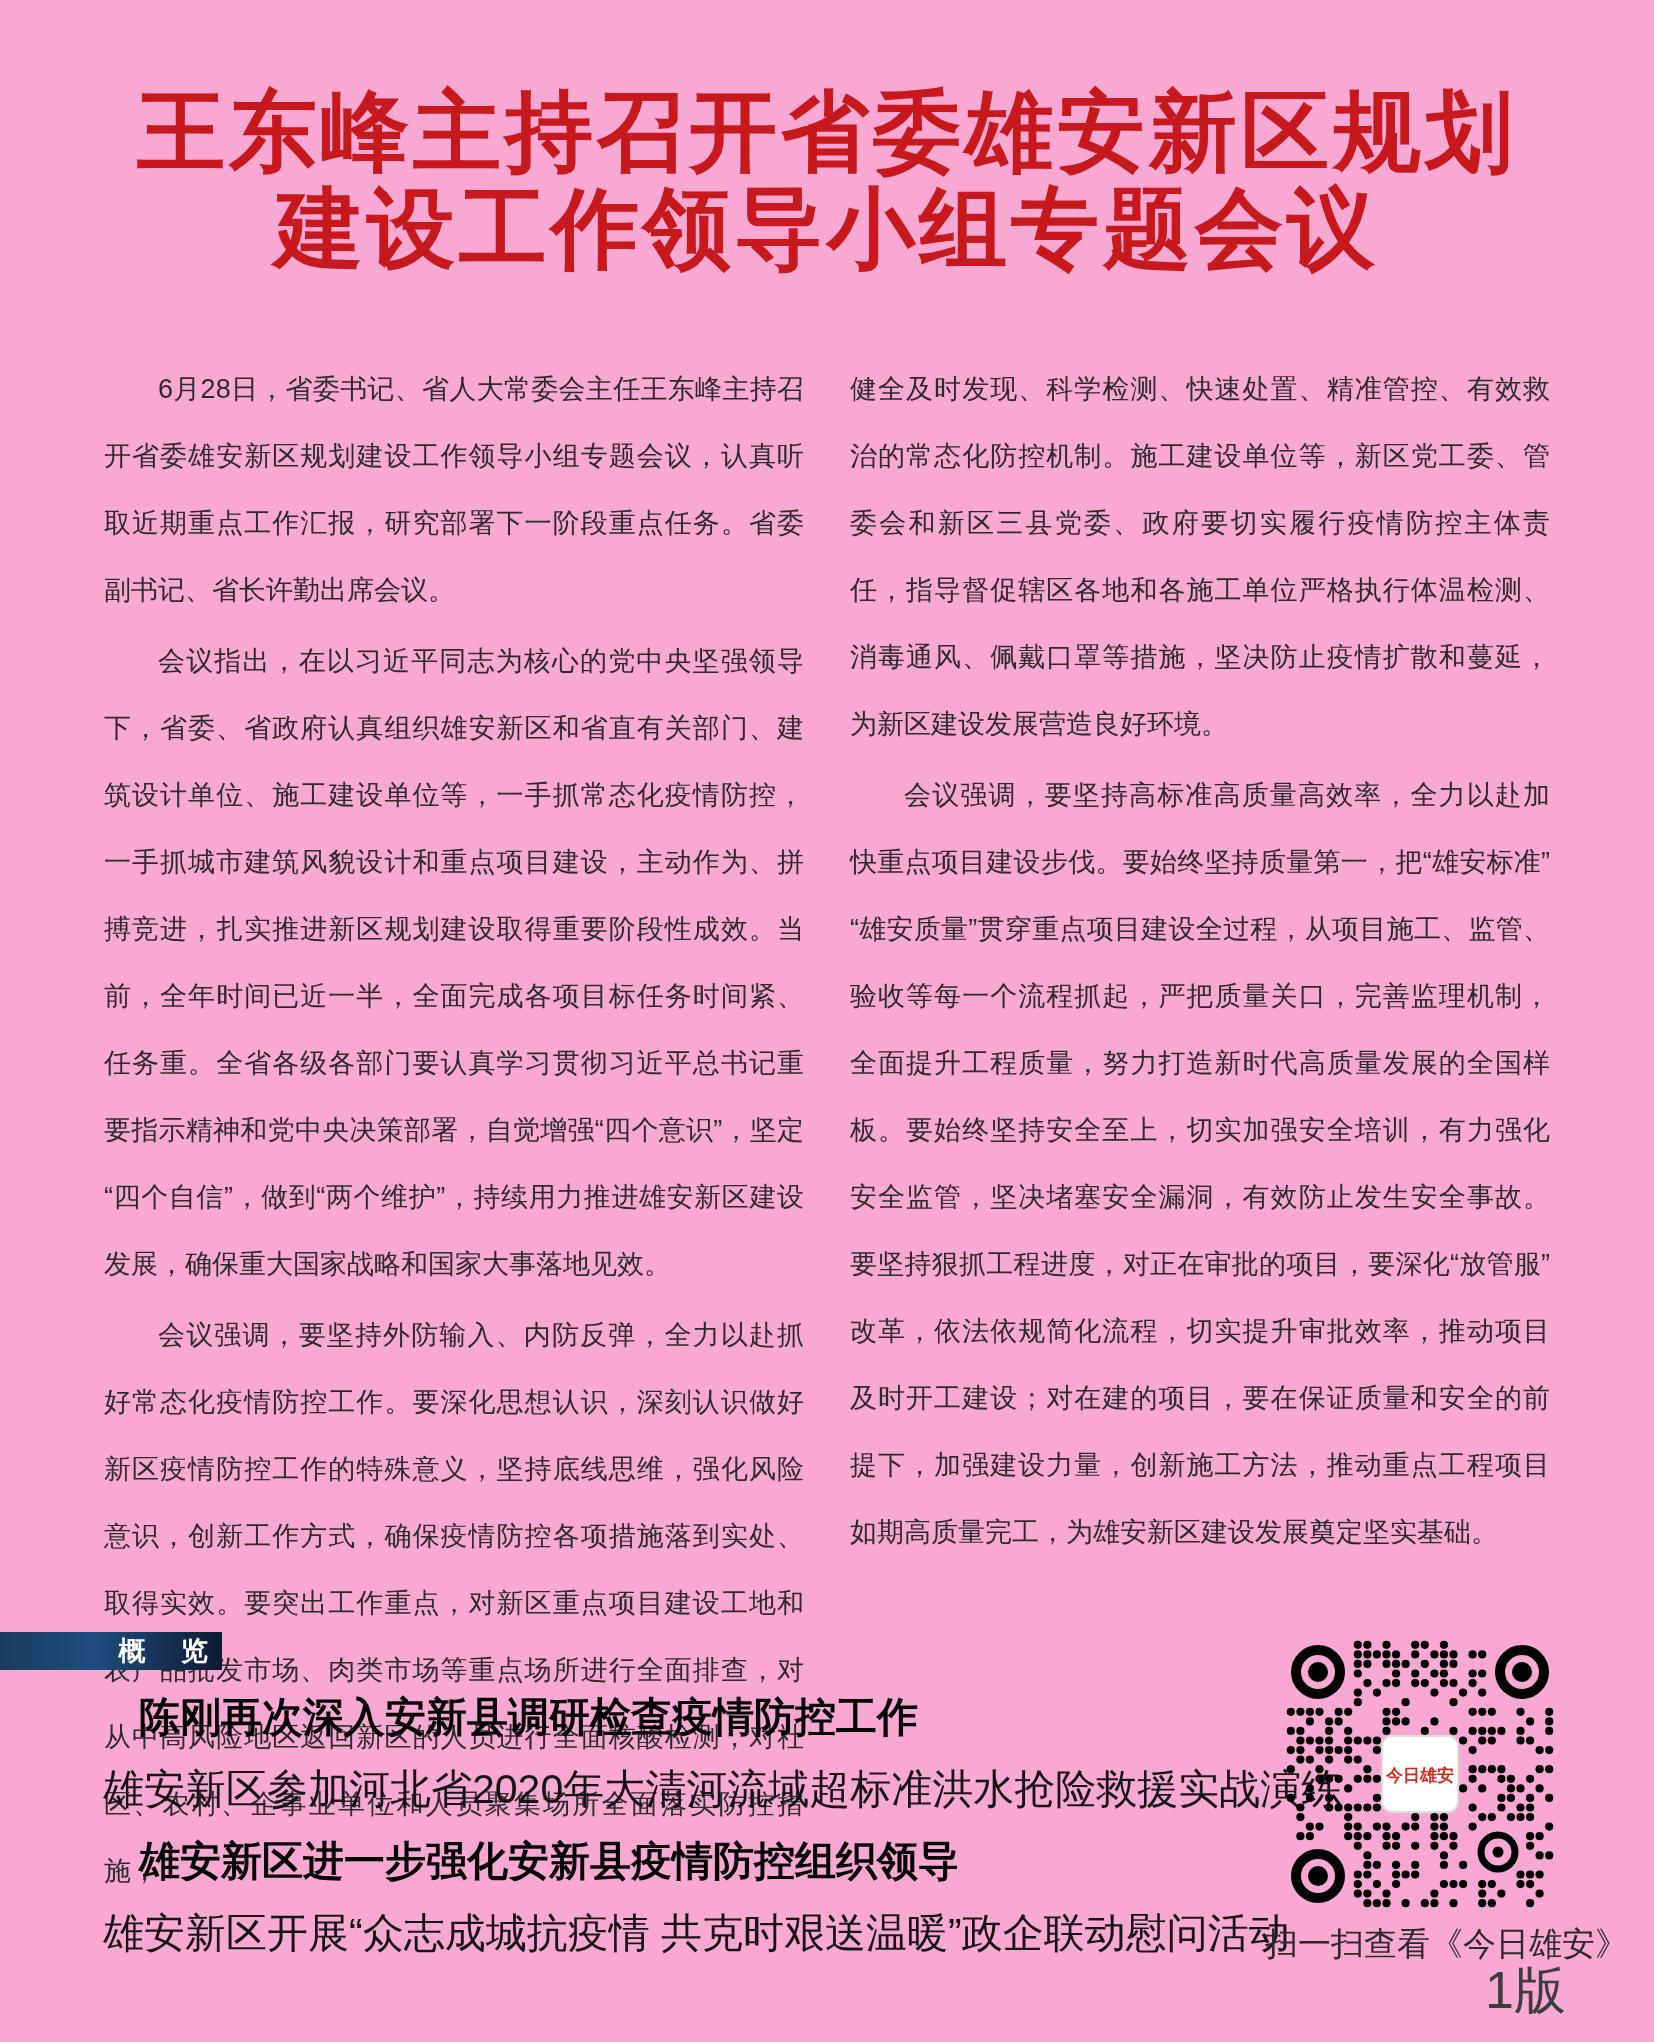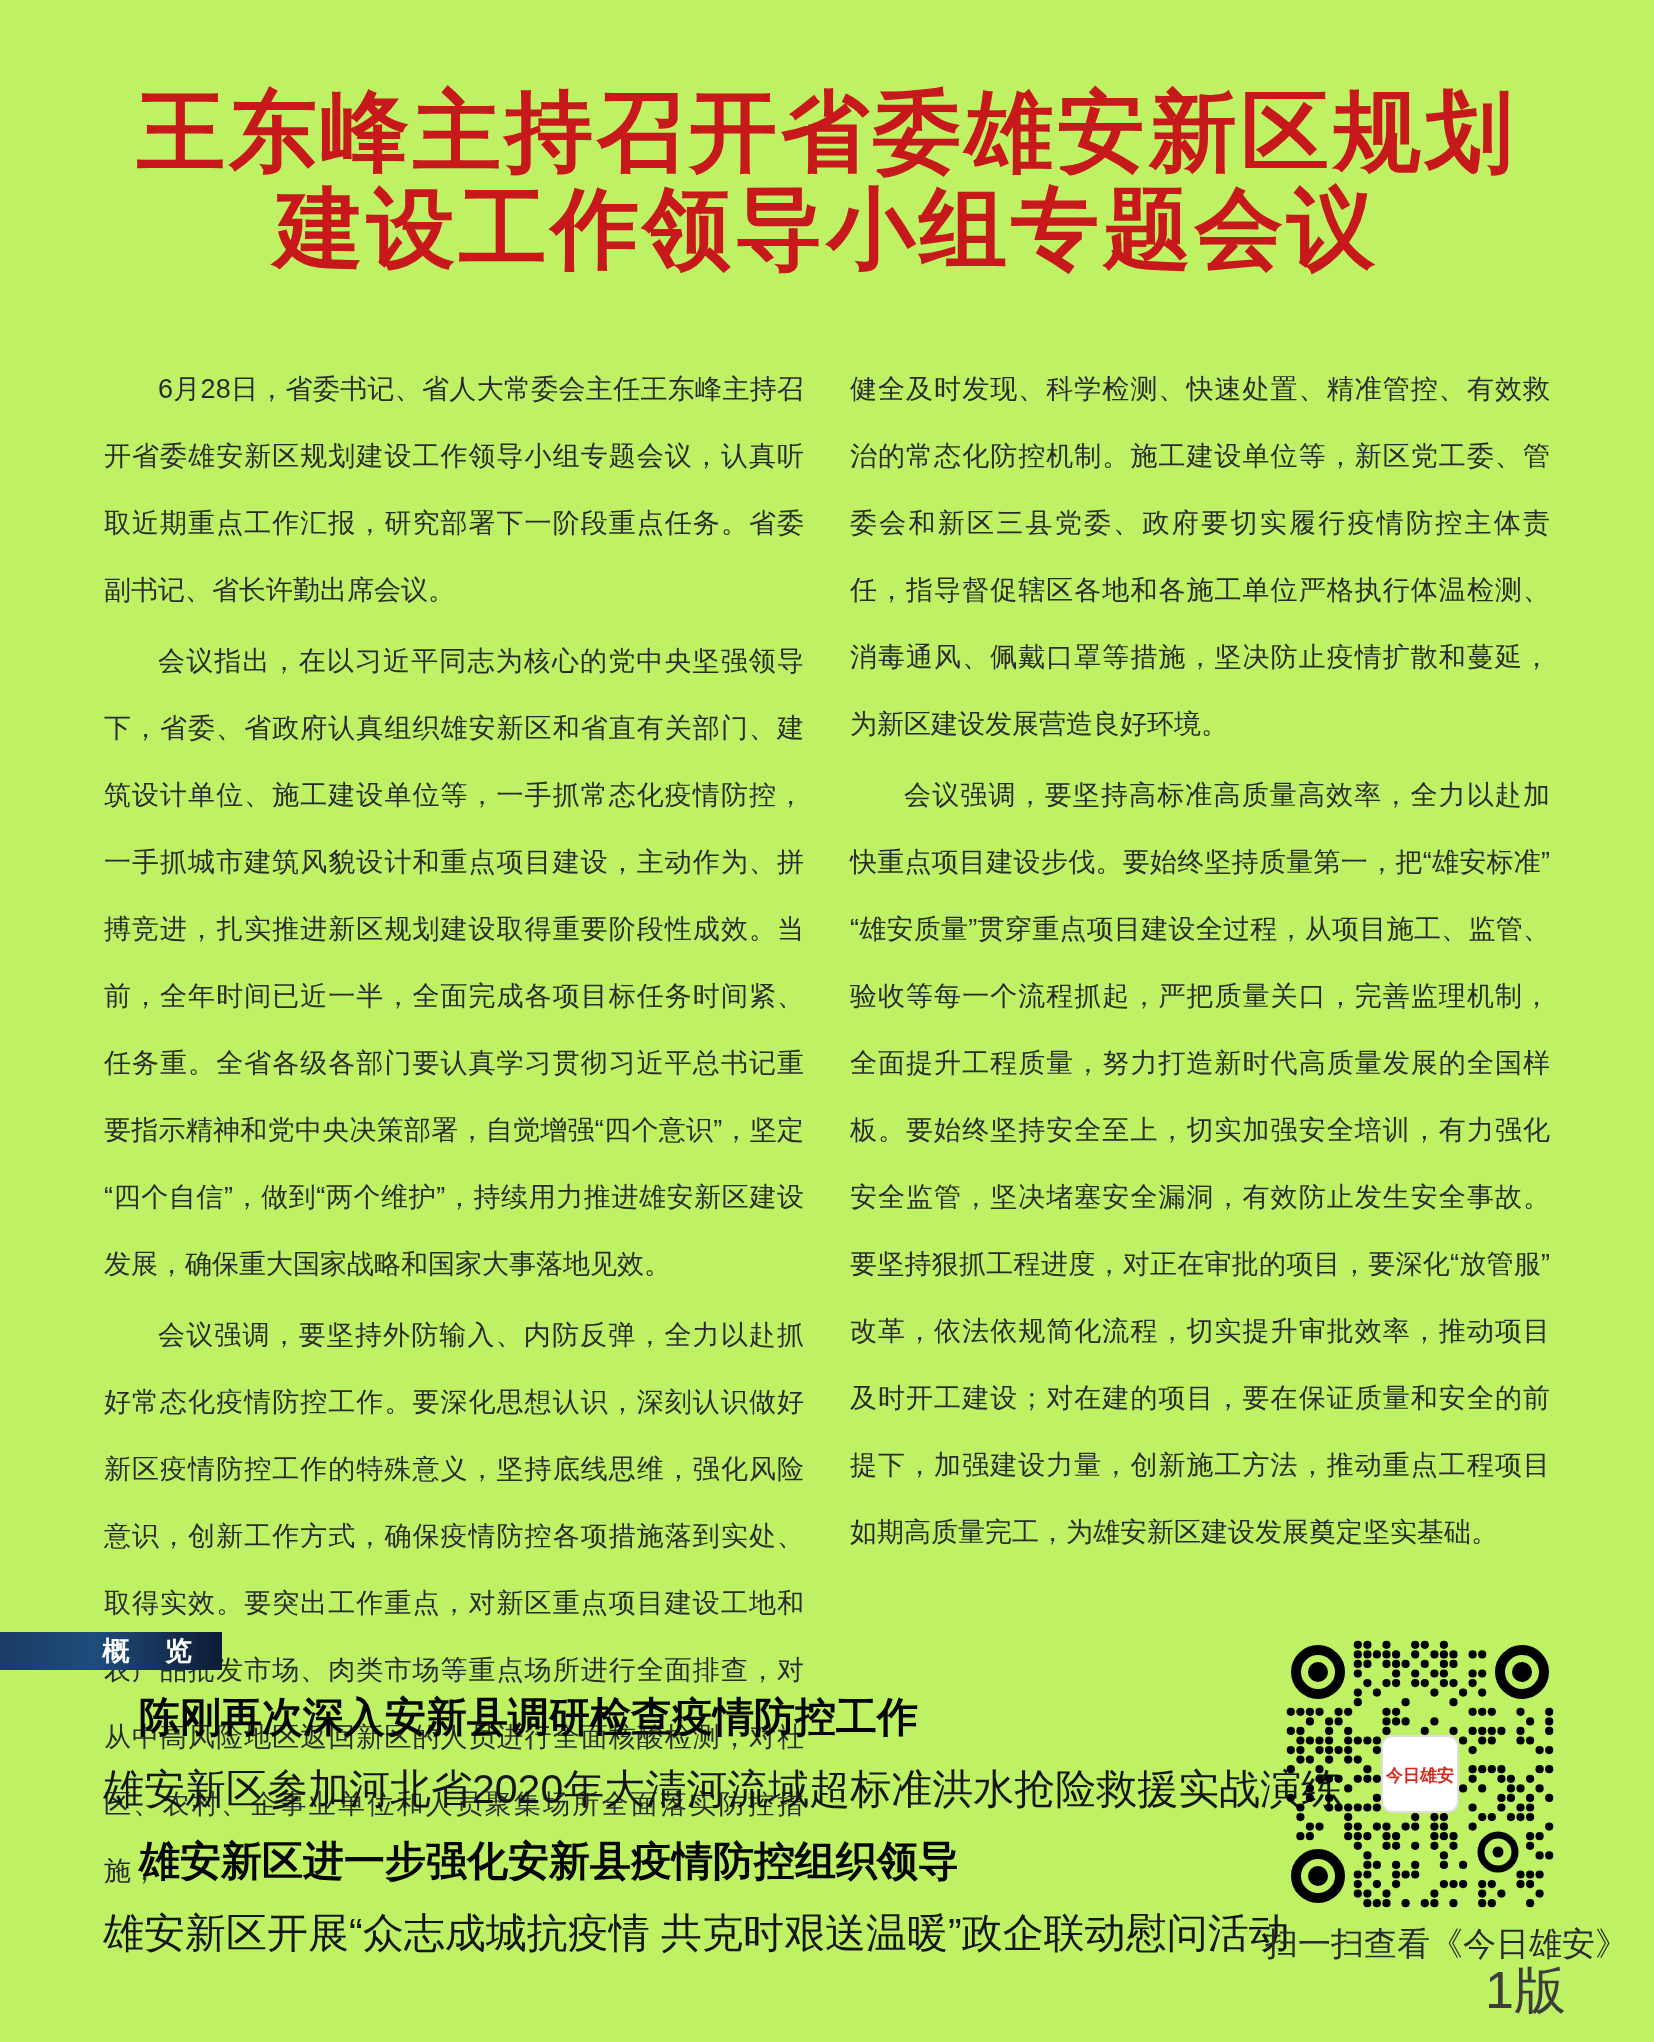--- a/index.html
+++ b/index.html
@@ -1,19 +1,19 @@
 <!DOCTYPE html>
 <html lang="zh"><head>
 <meta charset="utf-8">
 <style>
   html,body{margin:0;padding:0;background:#e8e8e8;}
   .page{
     position:relative;
     width:1654px;height:2042px;
-    background:#bef264;
+    background:#f9a8d4;
     overflow:hidden;
     font-family:"Liberation Sans", sans-serif;
   }
   
   .headline{
     position:absolute;top:84px;left:0;width:100%;
     text-align:center;
     color:#c7181c;
     font-family:"Liberation Serif", serif;
     font-weight:bold;
@@ -36,21 +36,21 @@
     text-align:justify;
     text-justify:inter-ideograph;
   }
   .col p.indent{text-indent:2em;}
   
   .overview-bar{
     position:absolute;left:0;top:1632px;
     width:222px;height:38px;
     background:linear-gradient(90deg,#1a3c64 0%,#1e4d7c 42%,#0d1b34 100%);
     display:flex;align-items:center;justify-content:flex-end;
-    padding-right:16px;box-sizing:border-box;
+    box-sizing:border-box;
   }
   .overview-label{
     color:#ffffff;font-weight:bold;font-size:27px;
     letter-spacing:14px;line-height:1;white-space:nowrap;
   }
   .overview-list{
     position:absolute;left:103px;top:1694px;width:1120px;
   }
   .overview-item{
     margin:0 0 26px 0;

